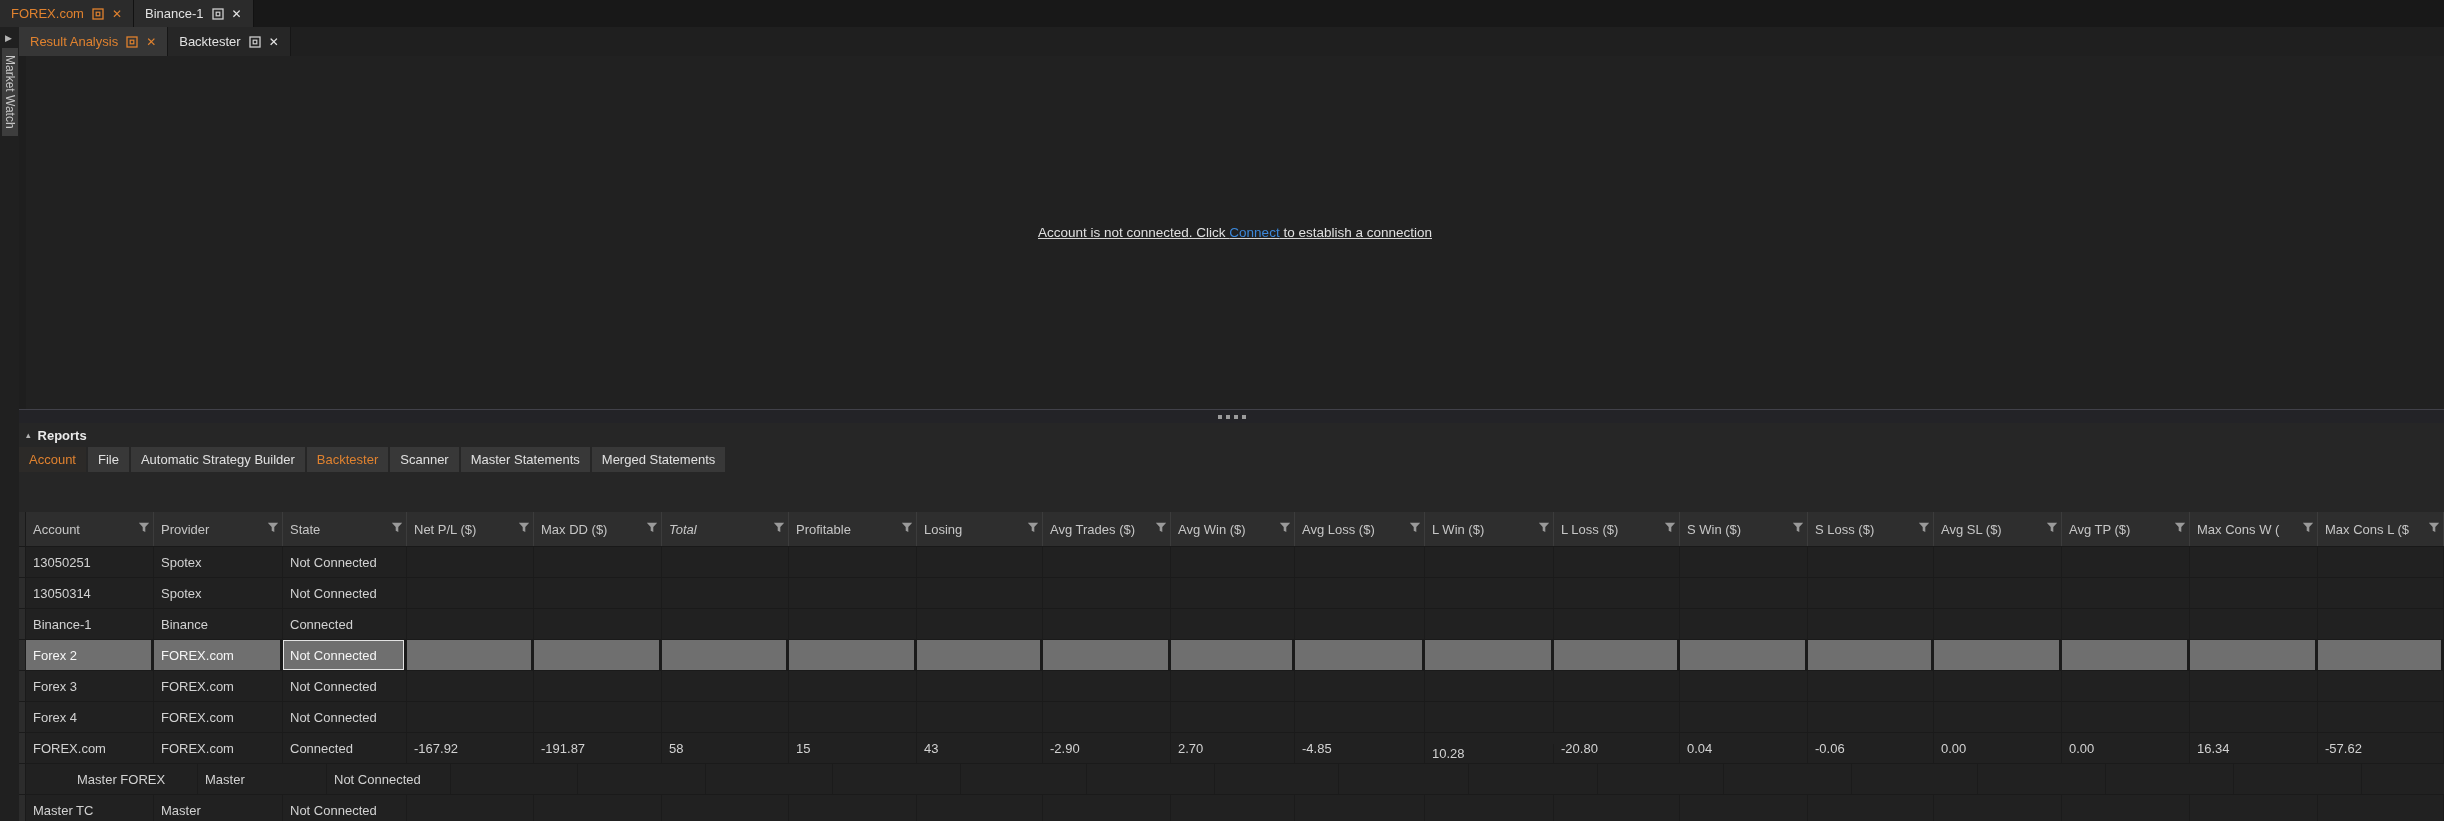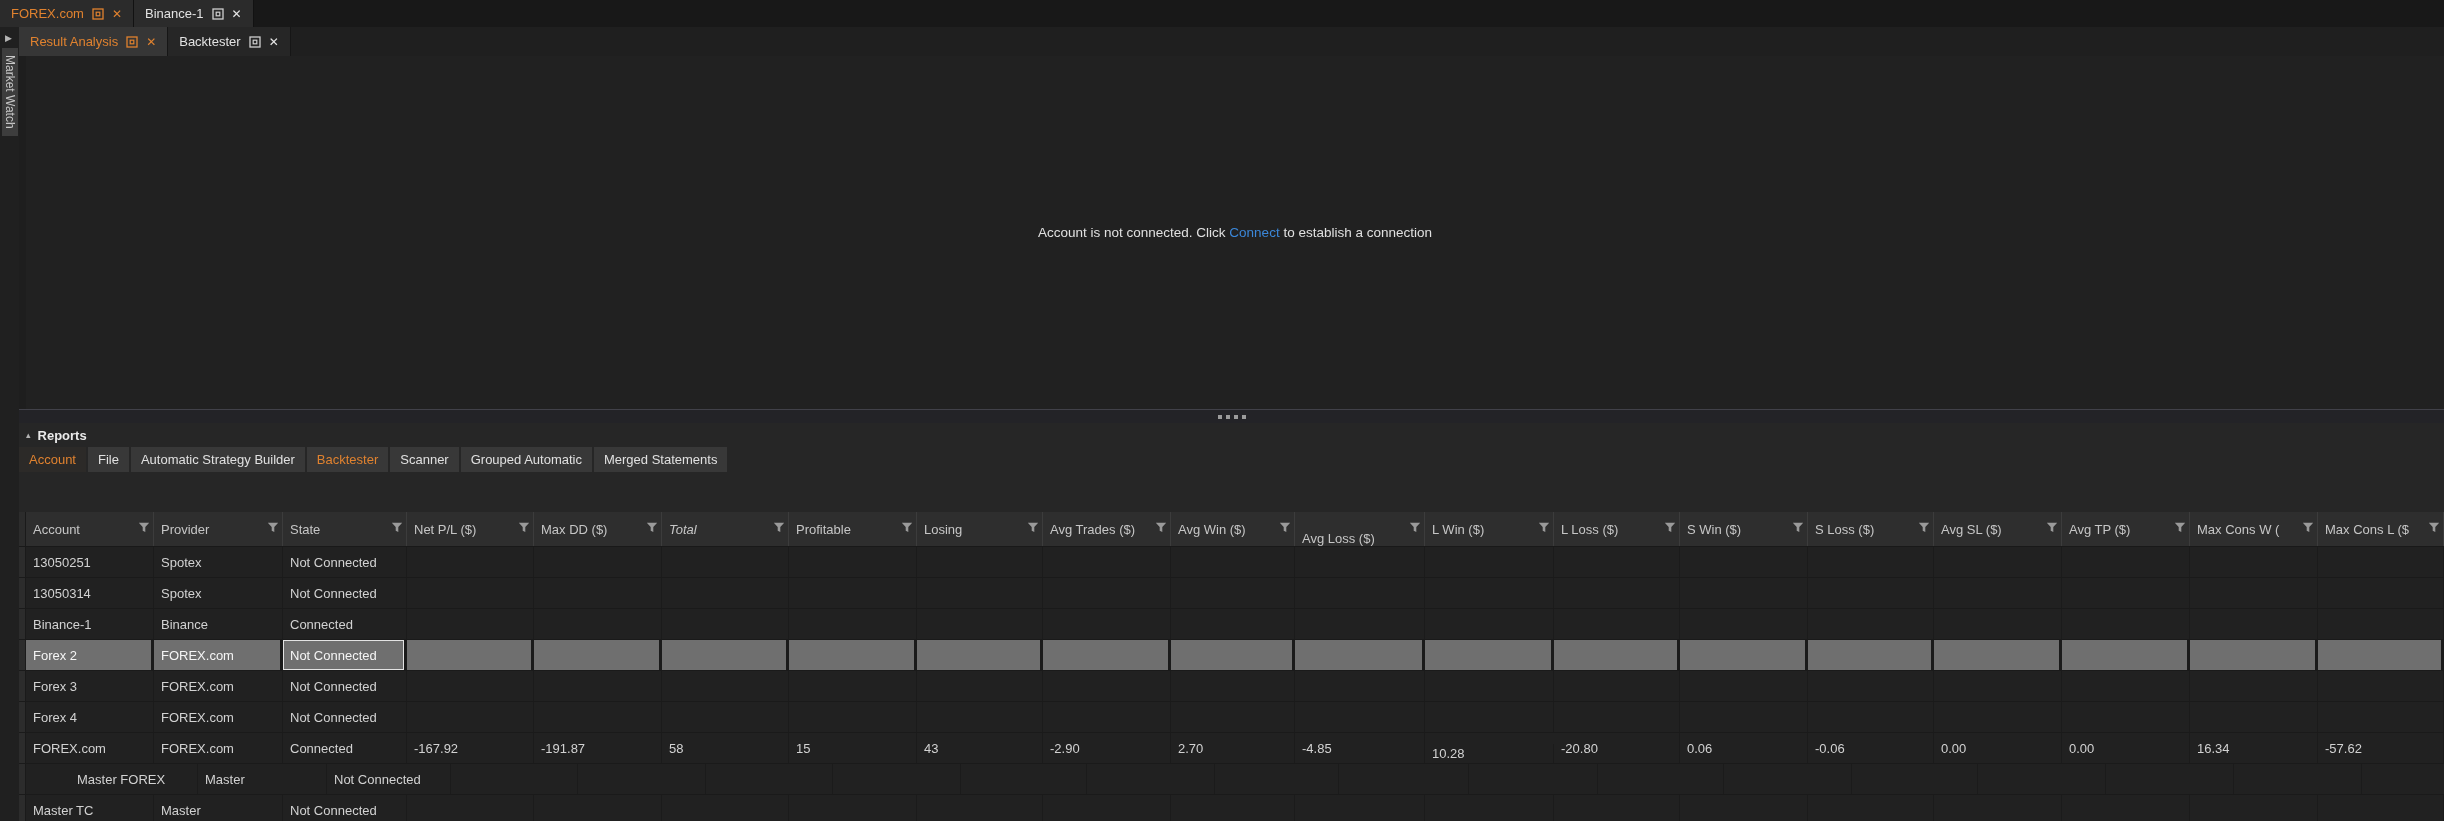--- a/index.html
+++ b/index.html
@@ -32,21 +32,21 @@
 
   
   .left-strip{position:absolute;top:27px;left:0;width:19px;bottom:0;background:#202020;}
   .expand-arrow{position:absolute;top:6px;left:5px;font-size:9px;color:#b5b5b5;cursor:pointer;}
   .mw-tab{position:absolute;top:21px;left:2px;width:16px;height:88px;background:#3d3d3d;
     display:flex;align-items:center;justify-content:center;cursor:pointer;}
   .mw-tab span{writing-mode:vertical-rl;font-size:12px;color:#c7c7c7;white-space:nowrap;}
 
   
   .main-panel{position:absolute;top:56px;left:26px;right:0;height:353px;background:#212121;
-    display:flex;align-items:center;justify-content:center;}
+    display:flex;align-items:center;justify-content:center;text-decoration:underline;}
   .msg{font-size:13.5px;color:#e0e0e0;}
   .msg a{color:#3b87d9;text-decoration:none;cursor:pointer;}
 
   
   .splitter{position:absolute;top:409px;left:19px;right:0;height:13px;background:#232327;
     border-top:1px solid #414149;border-bottom:1px solid #414149;
     display:flex;align-items:center;justify-content:center;cursor:row-resize;}
   .grip{display:flex;gap:4px;}
   .grip i{width:4px;height:4px;background:#9b9b9b;display:block;}
 
@@ -152,21 +152,21 @@
   <div class="reports-title">
     <span class="collapse-tri">▴</span>
     <b>Reports</b>
   </div>
   <div class="reports-tabs" id="rtabs">
       <div class="rtab selected accent">Account</div>
       <div class="rtab">File</div>
       <div class="rtab">Automatic Strategy Builder</div>
       <div class="rtab accent">Backtester</div>
       <div class="rtab">Scanner</div>
-      <div class="rtab">Grouped Automatic</div>
+      <div class="rtab">Master Statements</div>
       <div class="rtab">Merged Statements</div>
     </div>
   <div class="tbl">
     <div class="thead" id="thead">
         <div class="gut"></div>
         <div class="th" style="width: 128px;">
           <span>Account</span>
           <span class="funnel"><svg width="12" height="12" viewBox="0 0 12 12">
               <path d="M0.8 1.2 H11.2 L7.3 5.6 V10.4 L4.7 9.3 V5.6 Z" fill="#9a9a9a"></path>
             </svg></span>
@@ -218,21 +218,21 @@
           <span class="funnel"><svg width="12" height="12" viewBox="0 0 12 12">
               <path d="M0.8 1.2 H11.2 L7.3 5.6 V10.4 L4.7 9.3 V5.6 Z" fill="#9a9a9a"></path>
             </svg></span>
         </div>
         <div class="th" style="width: 124px;">
           <span>Avg Win ($)</span>
           <span class="funnel"><svg width="12" height="12" viewBox="0 0 12 12">
               <path d="M0.8 1.2 H11.2 L7.3 5.6 V10.4 L4.7 9.3 V5.6 Z" fill="#9a9a9a"></path>
             </svg></span>
         </div>
-        <div class="th" style="width: 130px; align-items: flex-end;">
+        <div class="th" style="width: 130px;">
           <span>Avg Loss ($)</span>
           <span class="funnel"><svg width="12" height="12" viewBox="0 0 12 12">
               <path d="M0.8 1.2 H11.2 L7.3 5.6 V10.4 L4.7 9.3 V5.6 Z" fill="#9a9a9a"></path>
             </svg></span>
         </div>
         <div class="th" style="width: 129px;">
           <span>L Win ($)</span>
           <span class="funnel"><svg width="12" height="12" viewBox="0 0 12 12">
               <path d="M0.8 1.2 H11.2 L7.3 5.6 V10.4 L4.7 9.3 V5.6 Z" fill="#9a9a9a"></path>
             </svg></span>
@@ -421,21 +421,21 @@
           <div class="td" style="width: 127px; text-align: center;">-167.92</div>
           <div class="td" style="width: 128px;">-191.87</div>
           <div class="td" style="width: 127px;">58</div>
           <div class="td" style="width: 128px;">15</div>
           <div class="td" style="width: 126px;">43</div>
           <div class="td" style="width: 128px;">-2.90</div>
           <div class="td" style="width: 124px;">2.70</div>
           <div class="td" style="width: 130px;">-4.85</div>
           <div class="td" style="width: 129px; margin-top: 11px;">10.28</div>
           <div class="td" style="width: 126px;">-20.80</div>
-          <div class="td" style="width: 128px;">0.06</div>
+          <div class="td" style="width: 128px;">0.04</div>
           <div class="td" style="width: 126px;">-0.06</div>
           <div class="td" style="width: 128px;">0.00</div>
           <div class="td" style="width: 128px;">0.00</div>
           <div class="td" style="width: 128px;">16.34</div>
           <div class="td" style="width: 126px;">-57.62</div>
         </div>
         <div class="tr">
           <div class="gut"></div>
           <div class="td" style="width: 128px; margin-left: 44px;">Master FOREX</div>
           <div class="td" style="width: 129px;">Master</div>

